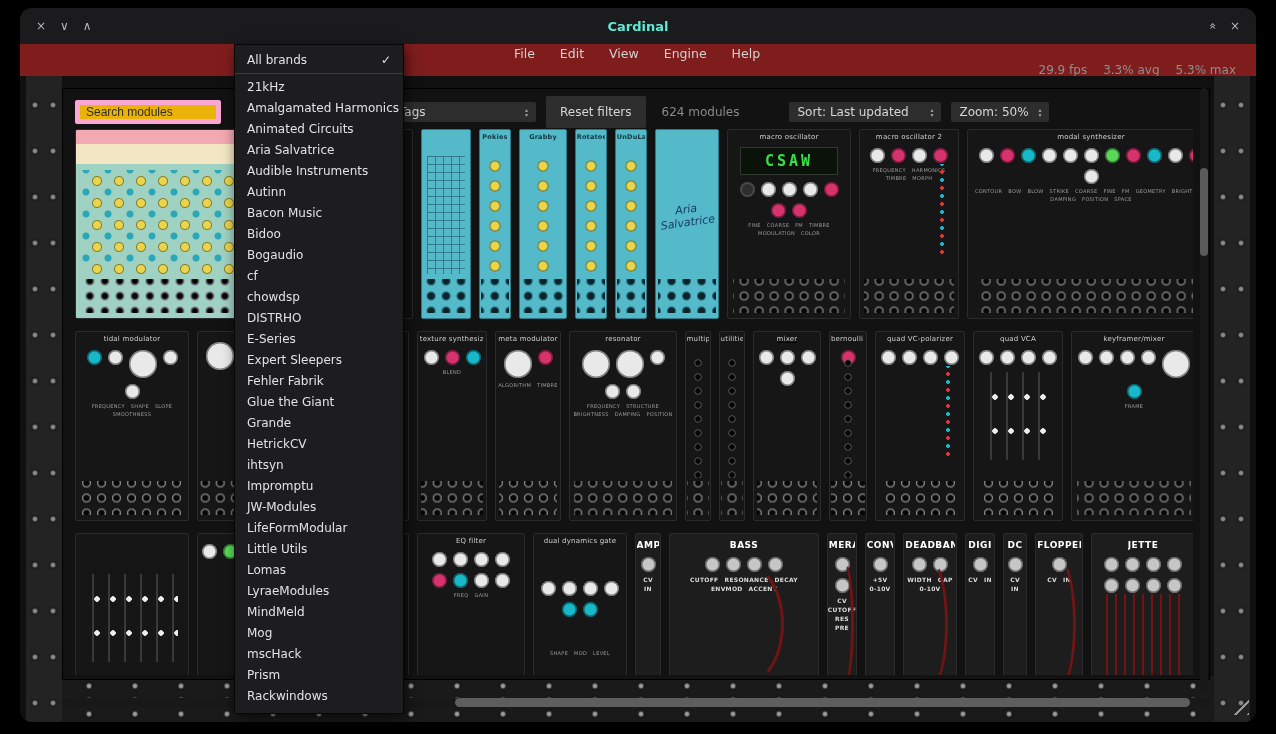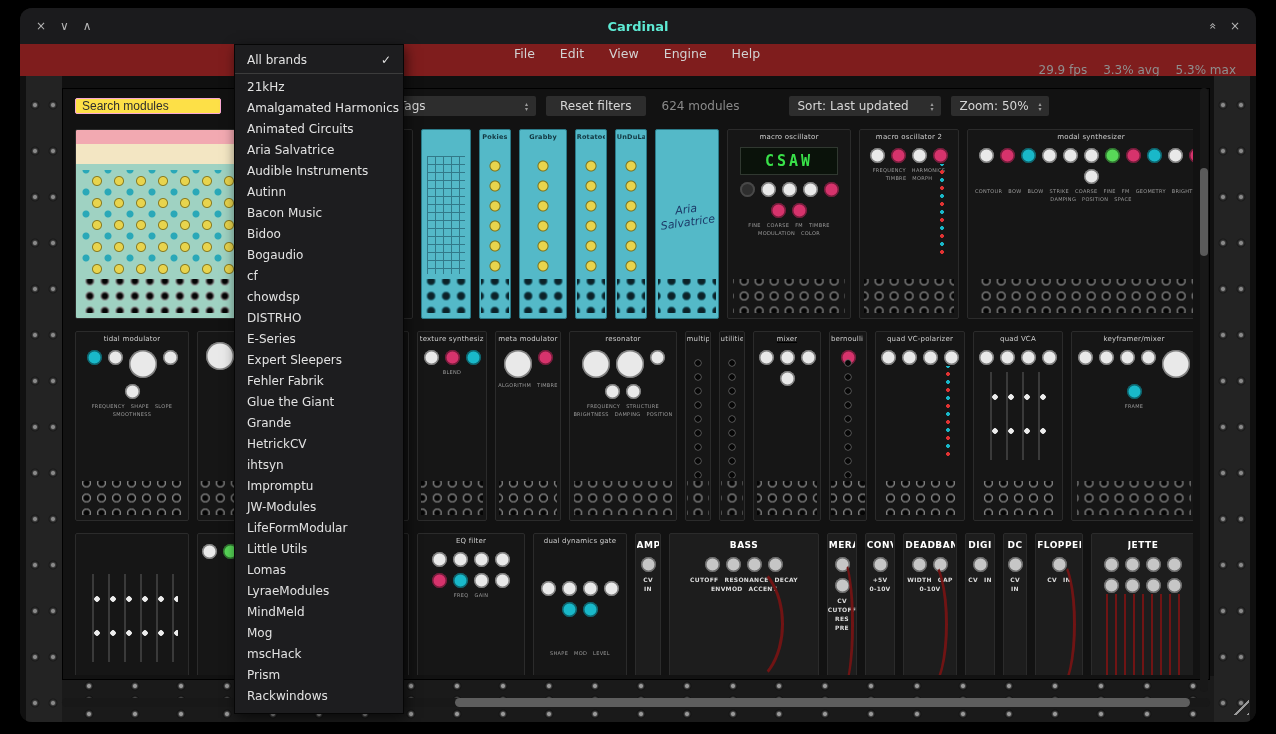--- a/index.html
+++ b/index.html
@@ -31,30 +31,30 @@
     background-size:18px 46px; background-position:0 6px; }
   .rail-left { left:6px; } .rail-right { right:6px; }
   .rail-h { position:absolute; left:42px; right:42px; bottom:0; height:46px; background:#1a1a1a;
     background-image:radial-gradient(circle,#9a9a9a 1.5px,#454545 2.5px,#121212 4px,transparent 5px);
     background-size:46px 14px; background-position:4px 3px; }
 
   
   .browser { position:absolute; left:42px; top:80px; width:1148px; height:592px;
     background:#121212; border:1px solid #000; z-index:10; }
   .toolbar { display:flex; align-items:center; gap:10px; padding:7px 12px; }
-  .search { width:146px; height:16px; background:#fde047; border:1px solid #f9a8d4;
+  .search { width:146px; height:24px; background:#eab308; border:5px solid #f9a8d4;
     border-radius:2px; font-size:12px; color:#1e1e1e; padding:0 6px; outline:none; }
   .search::placeholder { color:#2e2e2e; opacity:1; }
   .sp-brand { width:150px; height:20px; }
   .select { height:20px; background:#2d2d2d; border-radius:2px; display:flex; align-items:center;
     padding:0 8px; color:#d6d6d6; font-size:12px; }
   .select .arrows { margin-left:auto; display:flex; flex-direction:column; color:#9c9c9c;
     font-size:6px; line-height:5px; padding-left:8px; }
   .sel-tags { width:145px; } .sel-sort { width:152px; margin-left:40px; } .sel-zoom { width:98px; }
-  .btn-reset { height:20px; background:#2d2d2d; border:none; border-radius:2px; color:#d6d6d6;
+  .btn-reset { height:32px; background:#2d2d2d; border:none; border-radius:2px; color:#d6d6d6;
     font-size:12px; padding:0 14px; font-family:inherit; }
   .count { color:#8a8a8a; font-size:12px; margin-left:6px; }
 
   
   .grid { position:absolute; left:12px; top:40px; width:1118px; bottom:4px; overflow:hidden; }
   .mrow { display:flex; gap:8px; margin-bottom:12px; align-items:flex-start; }
   .module { position:relative; height:190px; flex:0 0 auto; background:#161616;
     border:1px solid #2b2b2b; border-radius:2px; display:flex; flex-direction:column;
     align-items:center; overflow:hidden; }
   .mtitle { font-size:7px; color:#cfcfcf; margin-top:3px; white-space:nowrap; max-width:95%;

